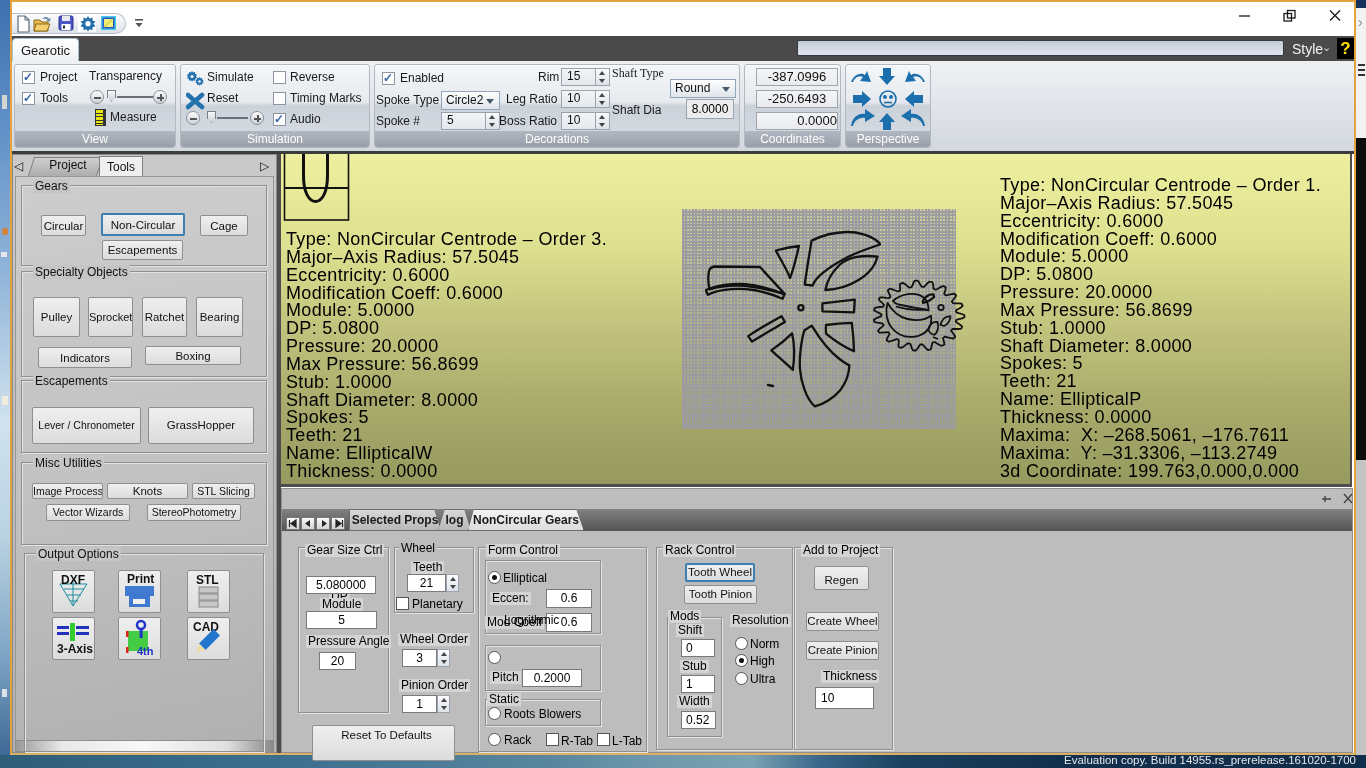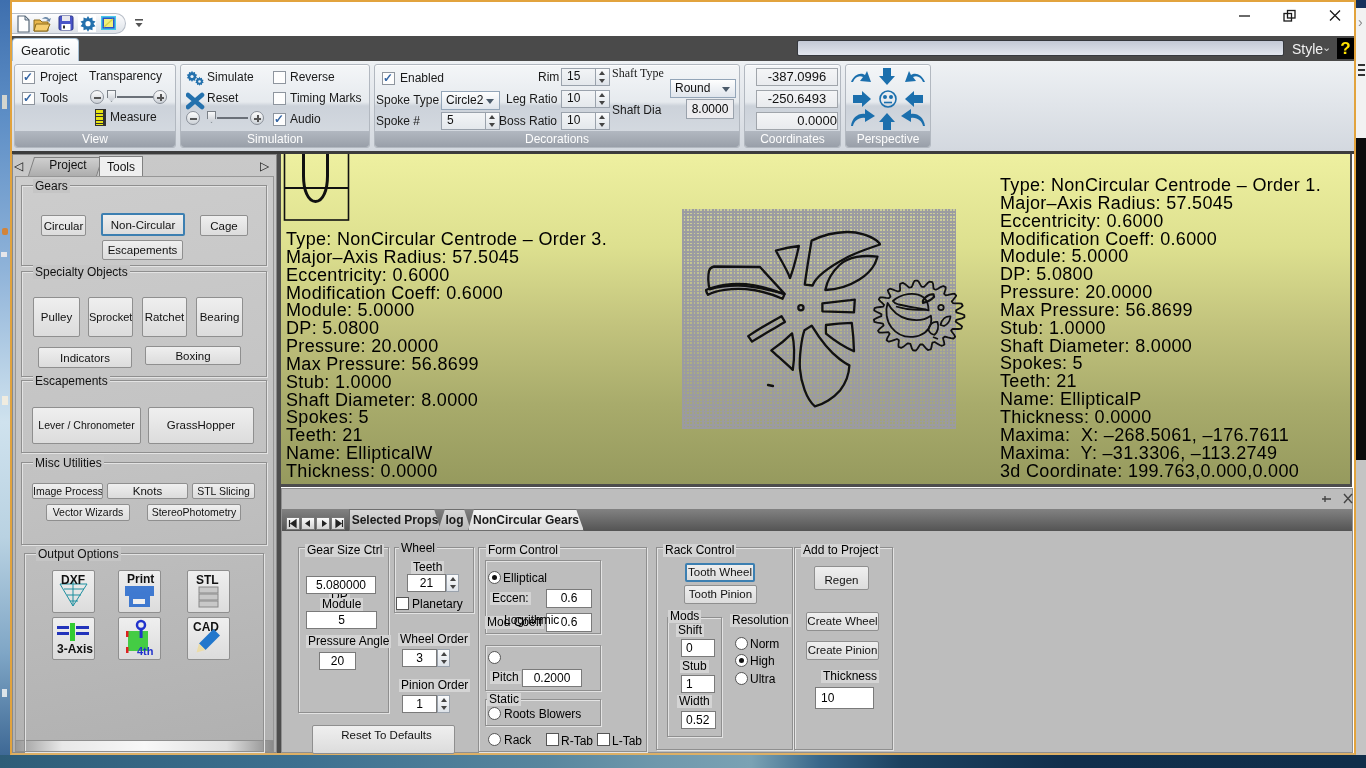--- a/index.html
+++ b/index.html
@@ -111,20 +111,21 @@
 <div id="page">
   <div class="abs" id="deskL"></div>
   <div class="abs" style="left:2px; top:95px; width:5px; height:14px; background:#e8e2d2; opacity:.85;"></div>
   <div class="abs" style="left:2px; top:228px; width:6px; height:7px; background:#d2843a; border-radius:2px;"></div>
   <div class="abs" style="left:1px; top:252px; width:6px; height:5px; background:#e6e6ea;"></div>
   <div class="abs" style="left:2px; top:396px; width:6px; height:9px; background:#f0ece0;"></div>
   <div class="abs" style="left:2px; top:689px; width:5px; height:8px; background:#dce4ea;"></div>
   <div class="abs" id="deskR"></div>
   <div class="abs" id="win"></div>
   <div class="abs" id="deskB"></div>
+  <div class="abs" id="evaltext">Evaluation copy. Build 14955.rs_prerelease.161020-1700</div>
 
   <div class="abs" id="qat"></div>
   <svg class="abs" style="left:12px; top:15px;" width="114" height="18" viewBox="0 0 114 18">
 
     <g transform="translate(5,1)">
       <path d="M1 0 h7 l4 4 v12 h-11 Z" fill="#fff" stroke="#5a6a7a" stroke-width="1.2"></path>
       <path d="M8 0 l4 4 h-4 Z" fill="#c8d4e0" stroke="#5a6a7a" stroke-width="1"></path>
     </g>
 
     <g transform="translate(22,2)">
@@ -461,21 +462,21 @@
   <div class="ptab active" style="left:468px; width:116px; clip-path:polygon(6px 0, calc(100% - 8px) 0, 100% 100%, 0 100%);">NonCircular Gears</div>
 
   <div class="gbox" style="left:298px; top:547px; width:91px; height:166px;"></div>
   <div class="chip" style="left:305px; top:544px;">Gear Size Ctrl</div>
   <div class="chip" style="left:329px; top:562px;margin-top:28px;">DP</div>
   <div class="fld" style="left:306px; top:576px; width:70px; height:18px; line-height:16px;">5.080000</div>
   <div class="chip" style="left:320px; top:598px;">Module</div>
   <div class="fld" style="left:306px; top:611px; width:71px; height:18px; line-height:16px;">5</div>
   <div class="chip" style="left:306px; top:635px;">Pressure Angle</div>
   <div class="fld" style="left:319px; top:652px; width:37px; height:18px; line-height:16px;">20</div>
-  <div class="btn" style="left:312px; top:725px; width:143px; height:29px; line-height:18px;padding-left:6px;">Reset To Defaults</div>
+  <div class="btn" style="left:312px; top:725px; width:143px; height:36px; line-height:18px;padding-left:6px;">Reset To Defaults</div>
 
   <div class="gbox" style="left:394px; top:547px; width:80px; height:66px;"></div>
   <div class="chip" style="left:411px; top:561px;">Teeth</div>
   <div class="ptxt" style="left:399px; top:541px; background:#bdbdbd; padding:0 2px;">Wheel</div>
   <div class="fld" style="left:407px; top:574px; width:39px; height:18px; line-height:16px;">21</div>
   <div class="spinbtns" style="left:446px; top:574px; height:18px; width:13px;"></div>
   <div class="ck2" style="left:396px; top:597px;"></div>
   <div class="ptxt" style="left:412px; top:597px;">Planetary</div>
   <div class="chip" style="left:398px; top:633px;">Wheel Order</div>
   <div class="fld" style="left:402px; top:649px; width:35px; height:18px; line-height:16px;">3</div>

